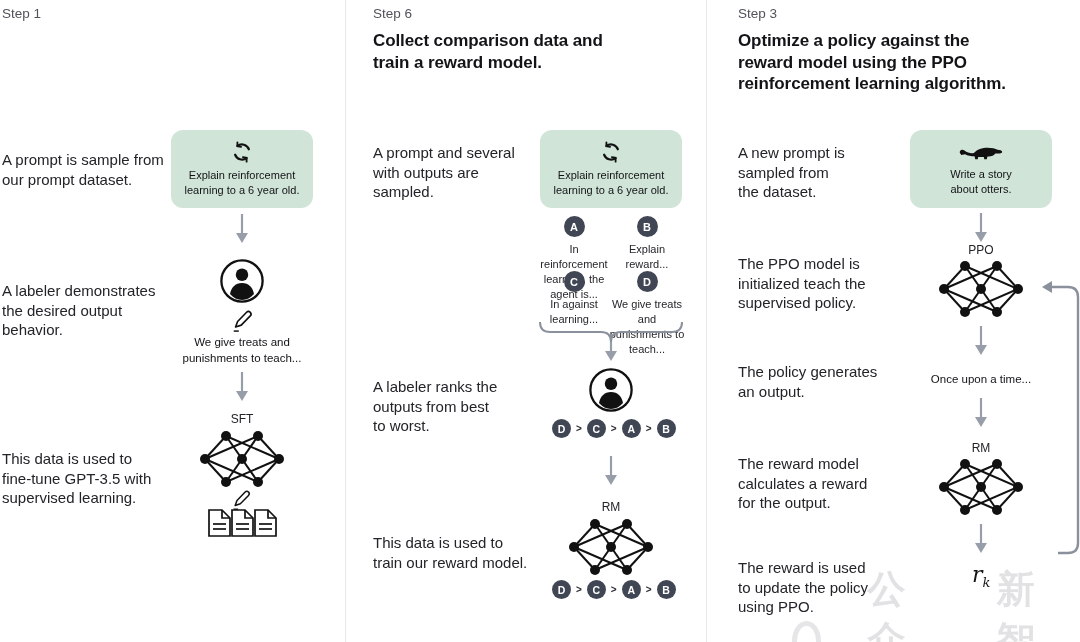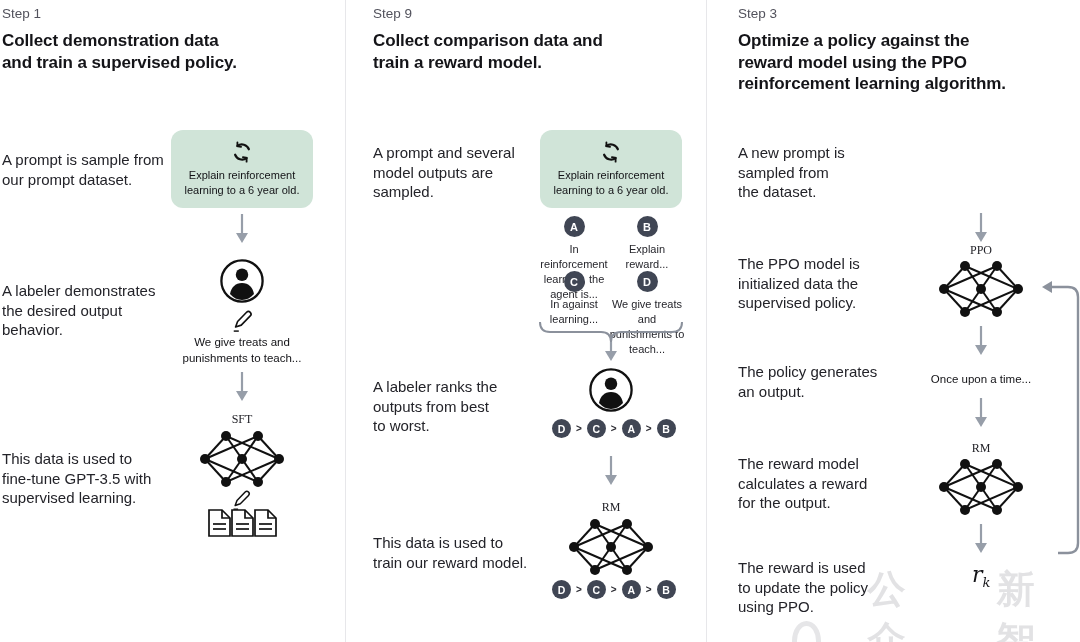--- a/index.html
+++ b/index.html
@@ -12,21 +12,21 @@
   .divider{position:absolute;top:0;width:1px;height:642px;background:#e7e7ea;}
   .abs{position:absolute;}
   .step-label{font-size:13.5px;color:#52525c;}
   .title{font-size:17px;font-weight:700;color:#141418;line-height:1.27;
          letter-spacing:-0.1px;white-space:pre-line;}
   .note{font-size:15px;line-height:1.3;color:#232329;white-space:pre-line;}
   .greenbox{width:142px;height:78px;border-radius:12px;background:#d0e4d8;
             display:flex;flex-direction:column;align-items:center;justify-content:center;gap:5px;}
   .greenbox .bt{font-size:11px;line-height:1.35;text-align:center;color:#121216;white-space:pre-line;}
   .caption{font-size:11.5px;line-height:1.35;text-align:center;color:#121216;white-space:pre-line;}
-  .mlabel{font-size:12px;text-align:center;color:#232329;width:60px;font-family:Liberation Serif, serif;}
+  .mlabel{font-size:12px;text-align:center;color:#232329;width:60px;}
   .arrow{width:14px;height:30px;}
   .rank{display:flex;align-items:center;gap:5px;font-weight:700;}
   .rank .rc{width:19px;height:19px;border-radius:50%;background:#404654;color:#fff;
             font-size:10.5px;display:flex;align-items:center;justify-content:center;}
   .rank .sep{font-size:10px;color:#2c2c33;}
   .out-item{width:76px;display:flex;flex-direction:column;align-items:center;gap:5px;}
   .out-item .oc{width:21px;height:21px;border-radius:50%;background:#404654;color:#fff;
                 font-weight:700;font-size:11px;display:flex;align-items:center;justify-content:center;}
   .out-item .ot{font-size:11px;line-height:1.35;text-align:center;color:#26262c;white-space:pre-line;}
   .rk{font-family:"DejaVu Serif",serif;font-style:italic;font-size:22px;color:#141418;}
@@ -35,22 +35,20 @@
              color:#e2e2e4;font-size:38px;font-weight:700;letter-spacing:5px;z-index:5;
              font-family:"Liberation Sans",sans-serif;pointer-events:none;}
   .wm-circle{width:30px;height:30px;border:5px solid #e6e6e8;border-radius:50%;}
   svg{display:block;}
 </style>
 </head>
 <body>
 
 <div class="col" id="col1">
   <div class="abs step-label" style="left:2px;top:6px">Step 1</div>
-  <div class="abs title" style="left:2px;top:30px;width:330px">Collect demonstration data
-and train a supervised policy.</div>
 
   <div class="abs note" style="left:2px;top:150px;width:165px">A prompt is sample from
 our prompt dataset.</div>
 
   <div class="abs greenbox" style="left:171px;top:130px">
     <span>
       <svg width="22" height="22" viewBox="0 0 24 24" fill="none" stroke="#111" stroke-width="2.4" stroke-linecap="round">
         <path d="M19.5 9 A8.2 8.2 0 0 0 7 5.3"></path>
         <path d="M4.5 15 A8.2 8.2 0 0 0 17 18.7"></path>
         <path d="M7 1.5 L7 5.6 L11 6.4" stroke-width="2"></path>
@@ -156,26 +154,26 @@
         <path d="M16 2 V10 H24" fill="none"></path>
         <line x1="7" y1="16" x2="20" y2="16"></line>
         <line x1="7" y1="21" x2="20" y2="21"></line>
     </svg>
   </div>
 </div>
 
 <div class="divider" style="left:345px"></div>
 
 <div class="col" id="col2">
-  <div class="abs step-label" style="left:28px;top:6px">Step 9</div>
+  <div class="abs step-label" style="left:28px;top:6px">Step 6</div>
   <div class="abs title" style="left:28px;top:30px;width:320px">Collect comparison data and
 train a reward model.</div>
 
   <div class="abs note" style="left:28px;top:143px;width:165px">A prompt and several
-model outputs are
+with outputs are
 sampled.</div>
 
   <div class="abs greenbox" style="left:195px;top:130px">
     <span>
       <svg width="22" height="22" viewBox="0 0 24 24" fill="none" stroke="#111" stroke-width="2.4" stroke-linecap="round">
         <path d="M19.5 9 A8.2 8.2 0 0 0 7 5.3"></path>
         <path d="M4.5 15 A8.2 8.2 0 0 0 17 18.7"></path>
         <path d="M7 1.5 L7 5.6 L11 6.4" stroke-width="2"></path>
         <path d="M17 22.5 L17 18.4 L13 17.6" stroke-width="2"></path>
       </svg>
@@ -292,30 +290,39 @@
 <div class="col" id="col3">
   <div class="abs step-label" style="left:32px;top:6px">Step 3</div>
   <div class="abs title" style="left:32px;top:30px;width:335px">Optimize a policy against the
 reward model using the PPO
 reinforcement learning algorithm.</div>
 
   <div class="abs note" style="left:32px;top:143px;width:160px">A new prompt is
 sampled from
 the dataset.</div>
 
+  <div class="abs greenbox" style="left:204px;top:130px">
+    <span>
+      <svg width="46" height="20" viewBox="0 0 64 26">
+        <path fill="#111" d="M3 15 C1 12 5 8 9 11 C13 14 18 15.5 22 14.5 C26 9.5 34 7 41 7 C47 7 52 8 55 10 C58 10 61.5 11 61.5 13 C61.5 15 58 15 56 15 L52 15.2 C50 18 46 19.6 41 19.2 L40 23 L36.5 23 L36 19.8 L28 19.8 L27.5 23 L24 23 L23 18.8 C18 18.8 13 18 10 16 C7 17 4.5 17 3 15 Z"></path>
+      </svg>
+    </span>
+    <div class="bt">Write a story
+about otters.</div>
+  </div>
 
   <div class="abs" style="left:268px;top:213px">
     <svg class="arrow" viewBox="0 0 14 30">
         <line x1="7" y1="0" x2="7" y2="20" stroke="#979ea9" stroke-width="2.2"></line>
         <polygon points="1,19 13,19 7,29" fill="#979ea9"></polygon>
       </svg>
   </div>
 
   <div class="abs note" style="left:32px;top:254px;width:170px">The PPO model is
-initialized data the
+initialized teach the
 supervised policy.</div>
 
   <div class="abs mlabel" style="left:245px;top:243px">PPO</div>
 
   <div class="abs" style="left:231px;top:257px">
     <svg width="88" height="64" viewBox="0 0 88 64" stroke="#111" stroke-width="2">
       <g>
         <line x1="28" y1="9" x2="7" y2="32"></line>
           <line x1="28" y1="9" x2="44" y2="32"></line>
           <line x1="28" y1="9" x2="81" y2="32"></line>

